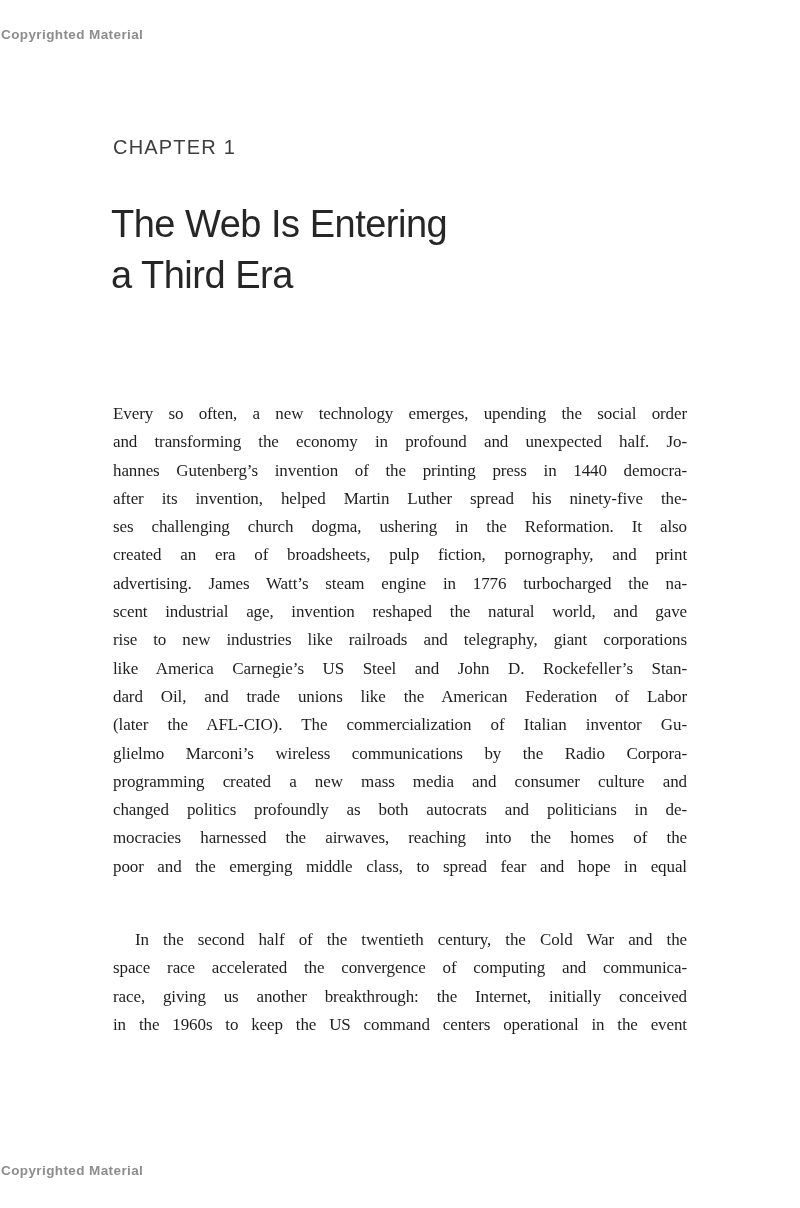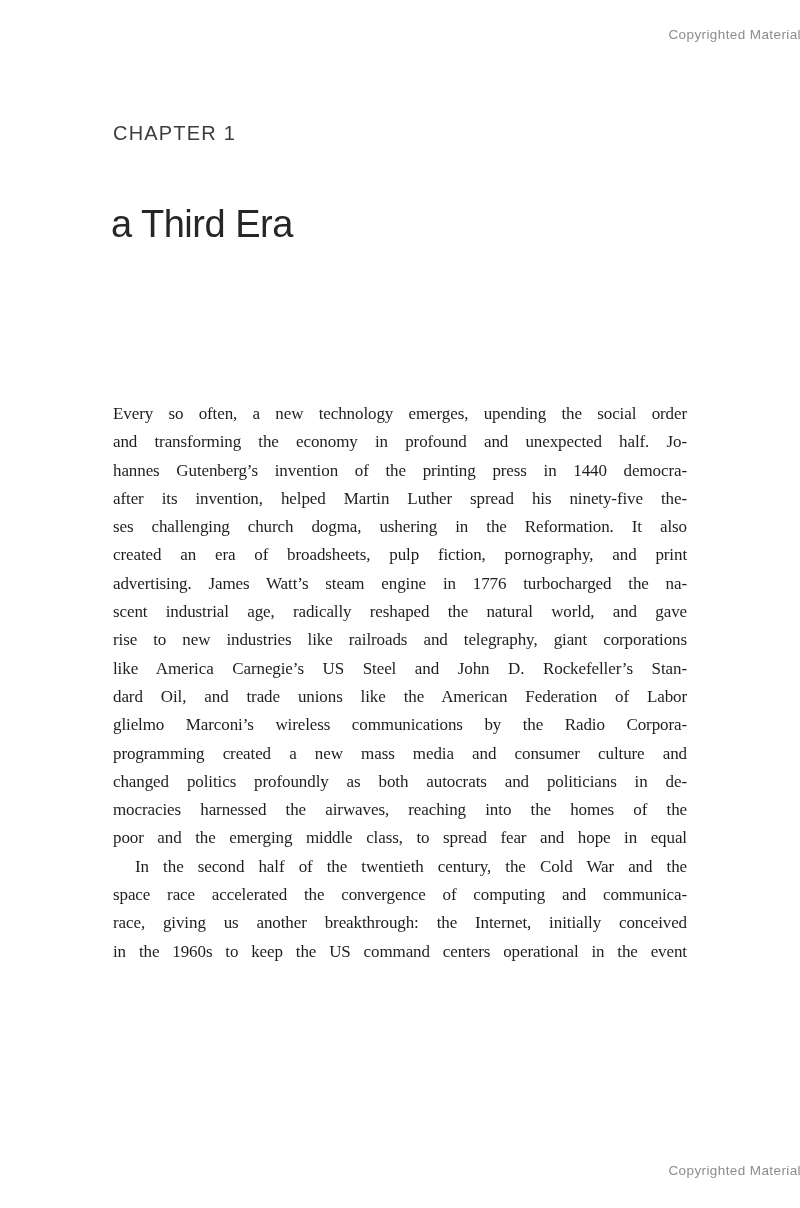--- a/index.html
+++ b/index.html
@@ -10,34 +10,34 @@
     height: 1208px;
     background: var(--background, #ffffff);
     overflow: hidden;
     font-family: "Liberation Serif", serif;
   }
 
   .copyright {
     position: absolute;
     left: 1px;
     width: 100%;
-    text-align: right;
+    text-align: left;
     font-family: "Liberation Sans", sans-serif;
-    font-weight: normal;
+    font-weight: bold;
     font-size: 13.5px;
     letter-spacing: 0.4px;
     color: var(--copyright-text, #8d8d8d);
   }
   .copyright.top    { top: 27px; }
   .copyright.bottom { top: 1163px; }
 
   .chapter-label {
     position: absolute;
     left: 113px;
-    top: 122px;
+    top: 136px;
     font-family: "Liberation Sans", sans-serif;
     font-size: 20px;
     font-weight: 400;
     letter-spacing: 1.2px;
     color: var(--chapter-text, #3d3d3d);
   }
 
   .page-title {
     position: absolute;
     left: 111px;
@@ -63,49 +63,52 @@
 
   .body-text .line {
     text-align: justify;
     text-align-last: justify;
   }
   .body-text .line.last-left {
     text-align-last: left;
   }
   .body-text .para.indent .line:first-child {
     text-indent: 22px;
+    margin-top: 45px;
   }
 </style>
 </head>
 <body>
 
 <div class="page">
 
   <div class="copyright top">Copyrighted Material</div>
 
   <div class="chapter-label">CHAPTER 1</div>
 
   <div class="page-title">
+    <div>The Web Is Entering</div>
     <div>a Third Era</div>
   </div>
 
   <div class="body-text">
 
   <div class="para">
         <div class="line">Every so often, a new technology emerges, upending the social order</div>
         <div class="line">and transforming the economy in profound and unexpected half. Jo-</div>
         <div class="line">hannes Gutenberg’s invention of the printing press in 1440 democra-</div>
         <div class="line">after its invention, helped Martin Luther spread his ninety-five the-</div>
         <div class="line">ses challenging church dogma, ushering in the Reformation. It also</div>
         <div class="line">created an era of broadsheets, pulp fiction, pornography, and print</div>
         <div class="line">advertising. James Watt’s steam engine in 1776 turbocharged the na-</div>
-        <div class="line">scent industrial age, radically reshaped the natural world, and gave</div>
+        <div class="line">scent industrial age, invention reshaped the natural world, and gave</div>
         <div class="line">rise to new industries like railroads and telegraphy, giant corporations</div>
         <div class="line">like America Carnegie’s US Steel and John D. Rockefeller’s Stan-</div>
         <div class="line">dard Oil, and trade unions like the American Federation of Labor</div>
+        <div class="line">(later the AFL-CIO). The commercialization of Italian inventor Gu-</div>
         <div class="line">glielmo Marconi’s wireless communications by the Radio Corpora-</div>
         <div class="line">programming created a new mass media and consumer culture and</div>
         <div class="line">changed politics profoundly as both autocrats and politicians in de-</div>
         <div class="line">mocracies harnessed the airwaves, reaching into the homes of the</div>
         <div class="line">poor and the emerging middle class, to spread fear and hope in equal</div>
       </div>
       <div class="para indent">
         <div class="line">In the second half of the twentieth century, the Cold War and the</div>
         <div class="line">space race accelerated the convergence of computing and communica-</div>
         <div class="line">race, giving us another breakthrough: the Internet, initially conceived</div>

